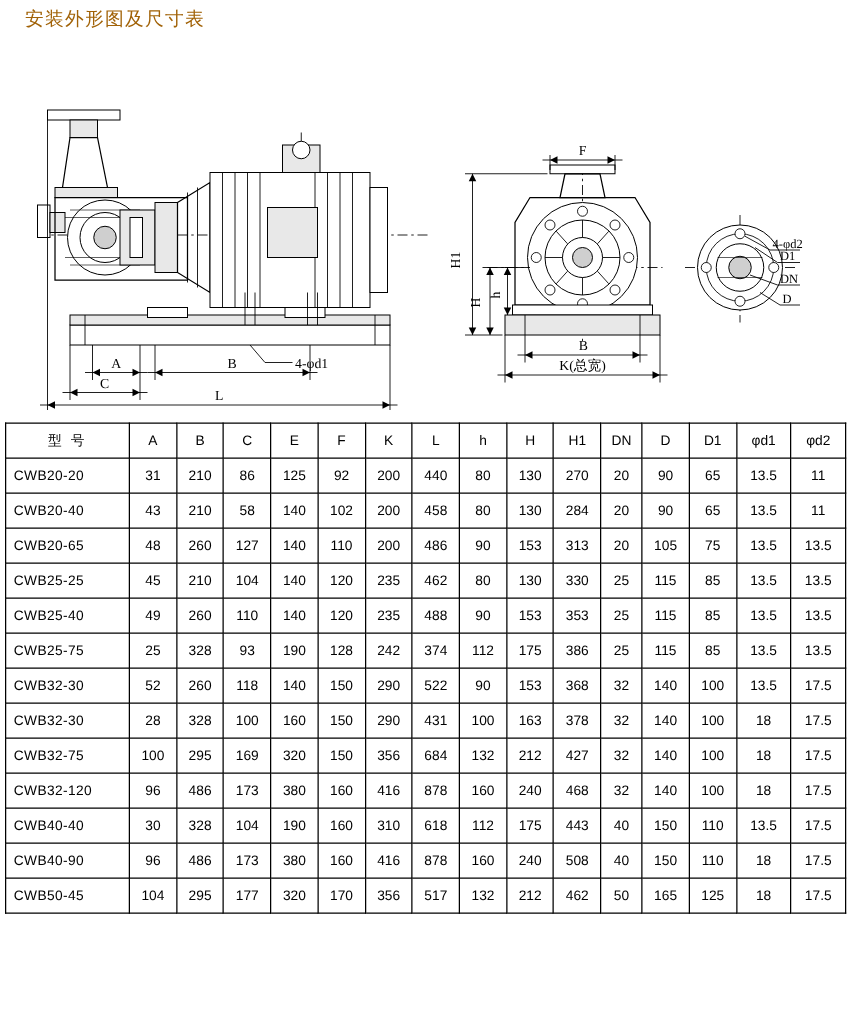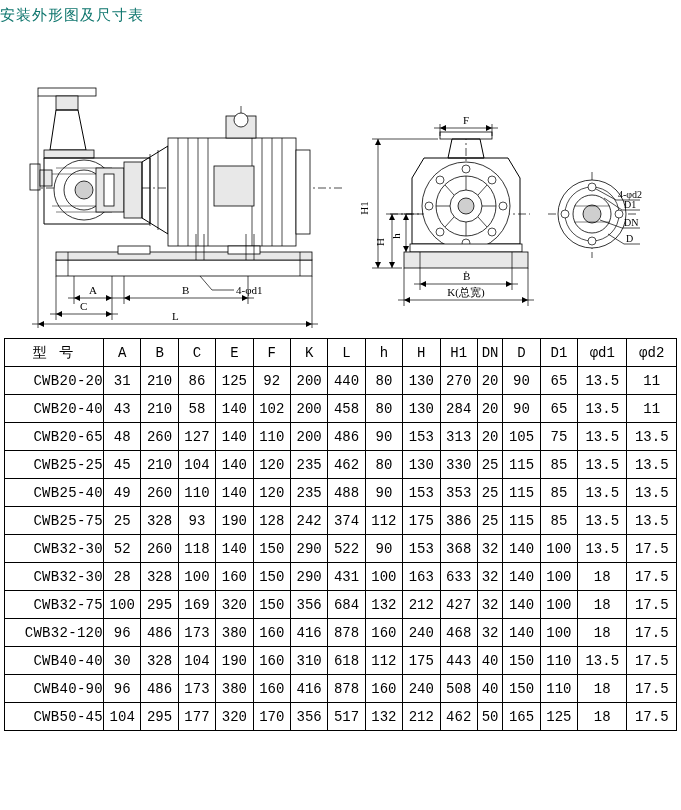--- a/index.html
+++ b/index.html
@@ -10,61 +10,61 @@
   body {
     width: 681px;
     height: 810px;
     font-family: "Liberation Serif", serif;
     color: #000000;
     position: relative;
     overflow: hidden;
   }
   #page-title {
     position: absolute;
-    left: 0;
+    left: 20px;
     top: 6px;
     font-size: 15px;
     letter-spacing: 1px;
     font-family: "DejaVu Sans", sans-serif;
-    color: #0f766e;
+    color: #a16207;
   }
   #drawing-area {
     position: absolute;
     left: 0;
     top: 28px;
     width: 681px;
     height: 300px;
   }
   #table-area {
     position: absolute;
     left: 4px;
     top: 338px;
     width: 673px;
   }
   table.spec {
     border-collapse: collapse;
     width: 673px;
-    font-family: Liberation Mono, monospace;
-    font-size: 14px;
+    font-family: Liberation Sans, sans-serif;
+    font-size: 11px;
   }
   table.spec th, table.spec td {
     border: 1px solid #000;
     text-align: center;
     height: 27px;
     padding: 0;
     font-weight: normal;
     white-space: nowrap;
   }
   table.spec th.model-head {
     width: 92px;
     letter-spacing: 2px;
   }
   table.spec td.model-cell {
     width: 92px;
-    text-align: right;
+    text-align: left;
     padding-left: 6px;
     letter-spacing: 0.3px;
   }
   svg { display: block; }
   .ln { fill: none; stroke: #000; stroke-width: 1; }
   .ln-thin { fill: none; stroke: #000; stroke-width: 0.7; }
   .hatch { fill: none; stroke: #000; stroke-width: 0.5; }
   .dash { fill: none; stroke: #000; stroke-width: 0.7; stroke-dasharray: 8 3 2 3; }
   .dimtxt { font-family: "Liberation Serif", serif; font-size: 11px; fill: #000; }
   .lbltxt { font-family: "Liberation Serif", serif; font-size: 10px; fill: #000; }
@@ -453,21 +453,21 @@
         <td class="model-cell">CWB32-30</td>
         <td>28</td>
         <td>328</td>
         <td>100</td>
         <td>160</td>
         <td>150</td>
         <td>290</td>
         <td>431</td>
         <td>100</td>
         <td>163</td>
-        <td>633</td>
+        <td>378</td>
         <td>32</td>
         <td>140</td>
         <td>100</td>
         <td>18</td>
         <td>17.5</td>
       </tr>
       <tr>
         <td class="model-cell">CWB32-75</td>
         <td>100</td>
         <td>295</td>

